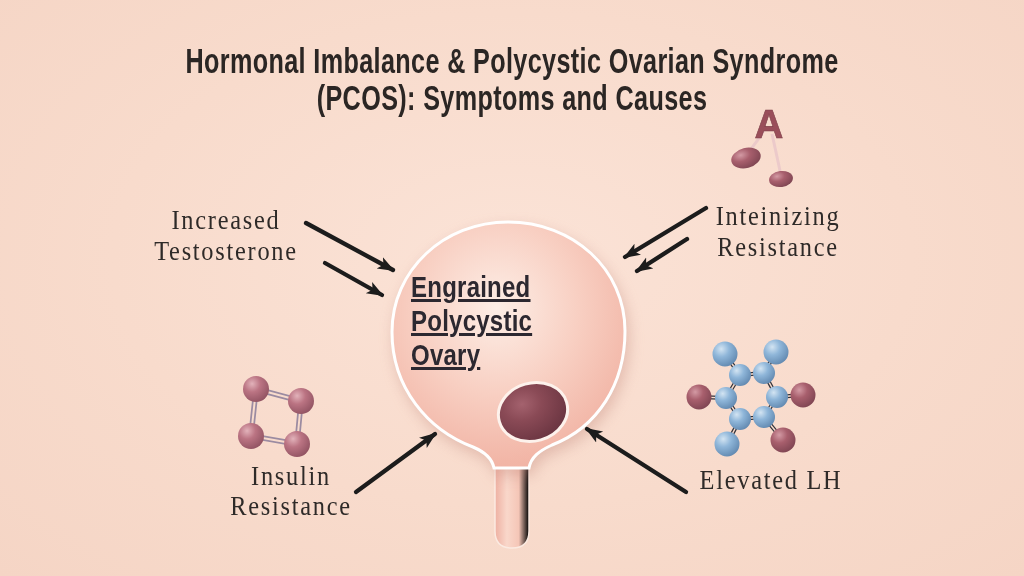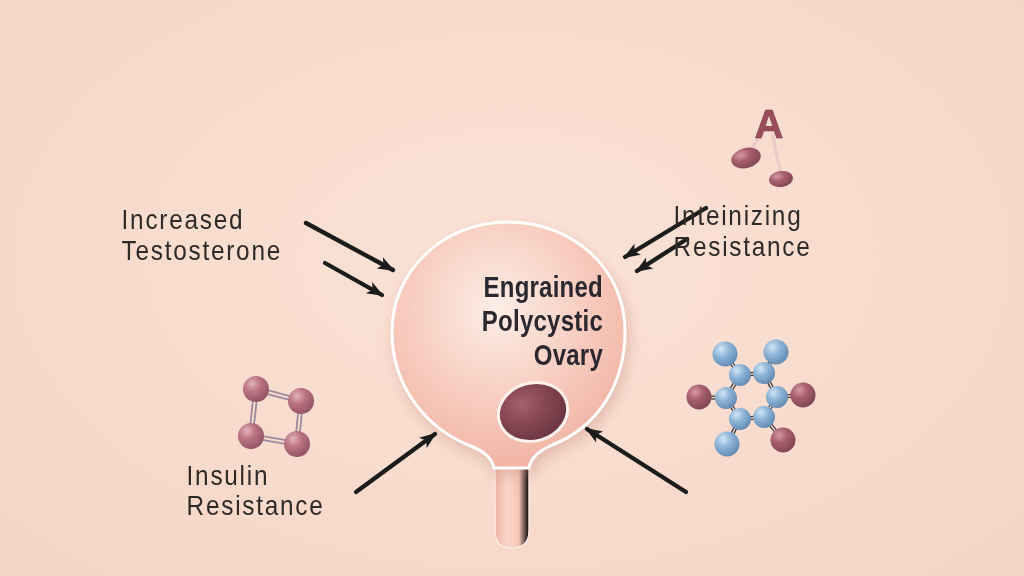--- a/index.html
+++ b/index.html
@@ -6,30 +6,30 @@
   .canvas{
     position:relative;width:1024px;height:576px;overflow:hidden;
     background:radial-gradient(ellipse at 50% 45%, #fbe3d7 0%, #f8dbcc 55%, #f5d5c5 100%);
     font-family:"Liberation Sans", sans-serif;
   }
   .gfx{position:absolute;left:0;top:0;width:1024px;height:576px;}
   .title{position:absolute;top:42px;left:0;width:1024px;text-align:center;
          color:#2b2624;font-weight:700;}
   .title .line{font-size:35px;line-height:37px;letter-spacing:.5px;
                transform:scaleX(.72);white-space:nowrap;}
-  .lbl{position:absolute;width:240px;color:#2e2a28;}
+  .lbl{position:absolute;width:240px;text-align:center;color:#2e2a28;font-family:Liberation Serif, serif;}
   .lbl .line{font-size:28px;line-height:31px;letter-spacing:2px;
              transform:scaleX(.87);white-space:nowrap;}
   .pos-tl{left:106px;top:204px;}
   .pos-tr{left:658px;top:200px;}
   .pos-bl{left:171px;top:461px;}
   .pos-bl .line{line-height:30px;}
   .pos-br{left:651px;top:464px;}
-  .center-label{position:absolute;left:387px;top:270px;width:240px;text-align:right;
-                font-weight:700;color:#2c2830;}
+  .center-label{position:absolute;left:387px;top:270px;width:240px;text-align:left;
+                font-weight:700;color:#2c2830;text-decoration:underline;}
   .center-label .line{font-size:30px;line-height:34px;letter-spacing:.3px;
                       transform:scaleX(.80);white-space:nowrap;}
   .ovary-shadow{filter:drop-shadow(3px 6px 7px rgba(186,124,112,.35));}
 </style>
 </head>
 <body>
 
 <div class="canvas">
 
   <svg class="gfx" viewBox="0 0 1024 576">
@@ -121,36 +121,43 @@
       <circle cx="740" cy="419" r="11" fill="url(#gradBlue)"></circle>
       <circle cx="725" cy="354" r="12.5" fill="url(#gradBlue)"></circle>
       <circle cx="776" cy="352" r="12.5" fill="url(#gradBlue)"></circle>
       <circle cx="727" cy="444" r="12.5" fill="url(#gradBlue)"></circle>
       <circle cx="699" cy="397" r="12.5" fill="url(#gradMaroon)"></circle>
       <circle cx="803" cy="395" r="12.5" fill="url(#gradMaroon)"></circle>
       <circle cx="783" cy="440" r="12.5" fill="url(#gradMaroon)"></circle>
     </g>
   </svg>
 
+  <div class="title">
+    <div class="line">Hormonal Imbalance &amp; Polycystic Ovarian Syndrome</div>
+    <div class="line">(PCOS): Symptoms and Causes</div>
+  </div>
 
   <div class="lbl pos-tl">
     <div class="line">Increased</div>
     <div class="line">Testosterone</div>
   </div>
 
   <div class="lbl pos-tr">
     <div class="line">Inteinizing</div>
     <div class="line">Resistance</div>
   </div>
 
   <div class="lbl pos-bl">
     <div class="line">Insulin</div>
     <div class="line">Resistance</div>
   </div>
 
+  <div class="lbl pos-br">
+    <div class="line">Elevated LH</div>
+  </div>
 
   <div class="center-label">
     <div class="line">Engrained</div>
     <div class="line">Polycystic</div>
     <div class="line">Ovary</div>
   </div>
 
 </div>
 
 </body></html>

